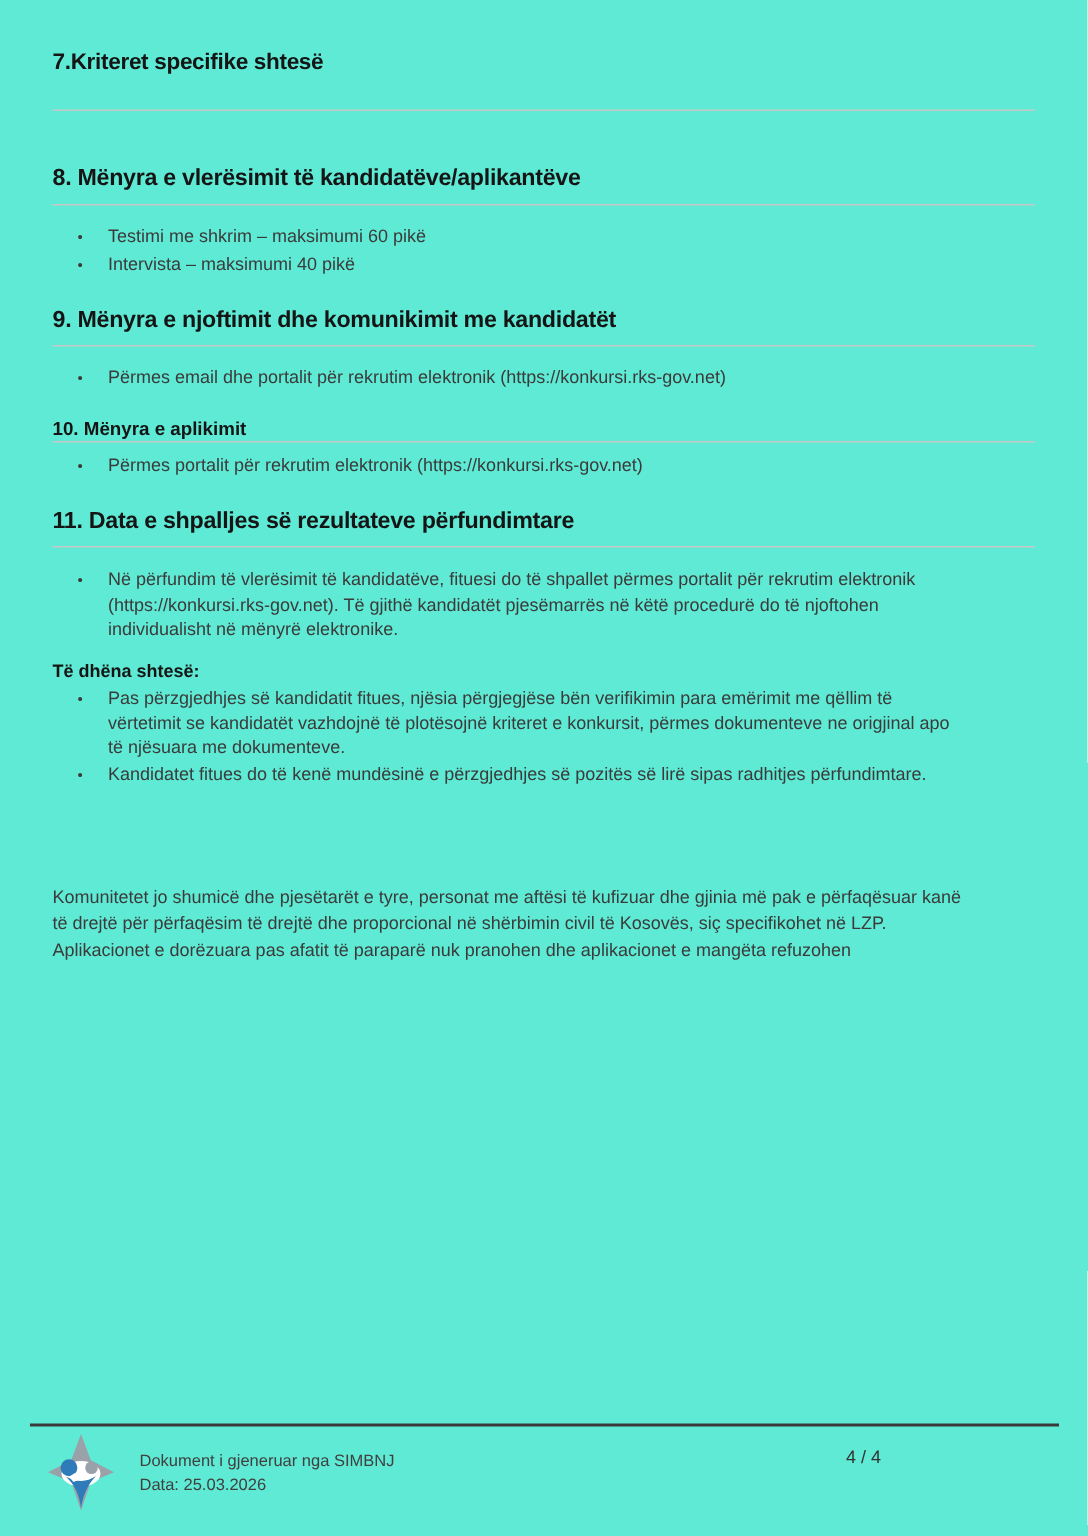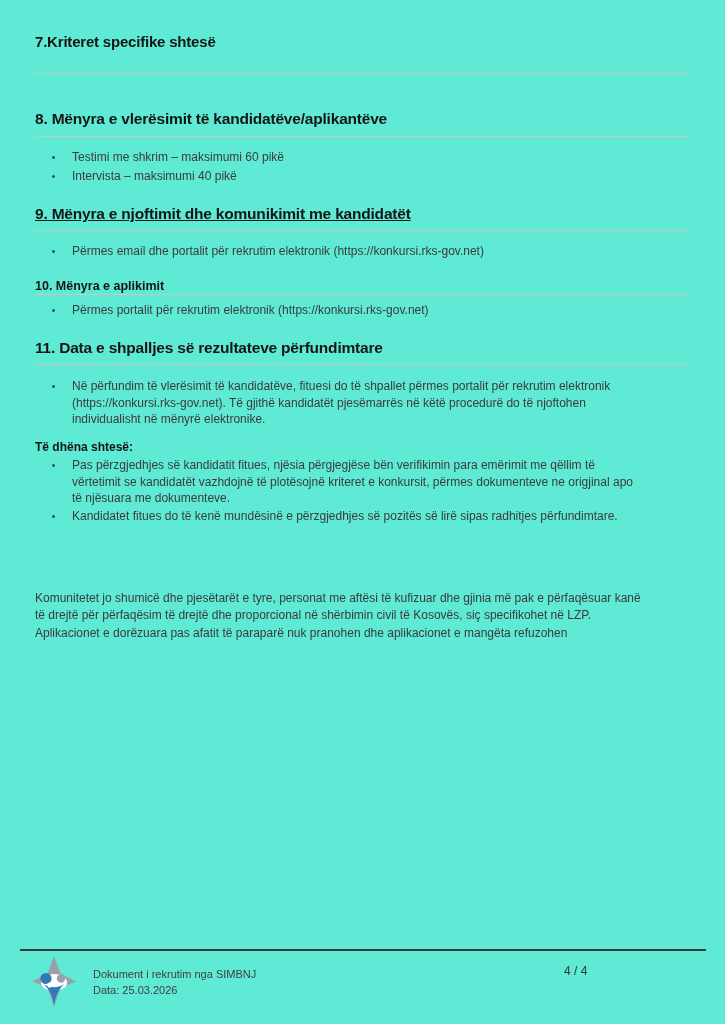--- a/index.html
+++ b/index.html
@@ -75,21 +75,21 @@
   <div class="rule" style="top:136px;"></div>
   <div class="bullet-row" style="top:149px;">
     <span class="dot-col"></span>
     <span class="b-text one-line">Testimi me shkrim – maksimumi 60 pikë</span>
   </div>
   <div class="bullet-row" style="top:168px;">
     <span class="dot-col"></span>
     <span class="b-text one-line">Intervista – maksimumi 40 pikë</span>
   </div>
 
-  <div class="abs h-lg" style="top:205px; left:35px;text-decoration:underline;">9. Mënyra e njoftimit dhe komunikimit me kandidatët</div>
+  <div class="abs h-lg" style="top:205px; left:35px;">9. Mënyra e njoftimit dhe komunikimit me kandidatët</div>
   <div class="rule" style="top:230px;"></div>
   <div class="bullet-row" style="top:243px;">
     <span class="dot-col"></span>
     <span class="b-text one-line">Përmes email dhe portalit për rekrutim elektronik (https://konkursi.rks-gov.net)</span>
   </div>
 
   <div class="abs h-sm" style="top:279px; left:35px;">10. Mënyra e aplikimit</div>
   <div class="rule" style="top:294px;"></div>
   <div class="bullet-row" style="top:302px;">
     <span class="dot-col"></span>
@@ -133,17 +133,17 @@
     <svg width="48" height="52" viewBox="0 0 48 52" xmlns="http://www.w3.org/2000/svg">
       <polygon points="24,0 30.5,17.5 46,25.5 30.5,32 24,51 17.5,32 2,25.5 17.5,17.5" fill="#9ba1a8"></polygon>
       <ellipse cx="24" cy="26.5" rx="13" ry="8.5" fill="#ffffff"></ellipse>
       <circle cx="31" cy="22.5" r="4.2" fill="#9ba1a8"></circle>
       <path d="M34,28 C28,32 22,32.5 14,28.5 C20,34 23,41 24,49.5 C25.5,40 29,33 34,28 Z" fill="#2f7ab9"></path>
       <circle cx="16" cy="22.5" r="5.6" fill="#2f7ab9"></circle>
       <path d="M16,28.5 L20,26 L24,30 L19,32 Z" fill="#ffffff"></path>
     </svg>
   </div>
 
-  <div class="abs footer-txt" style="top:966px; left:93px;">Dokument i rekrutim nga SIMBNJ</div>
+  <div class="abs footer-txt" style="top:966px; left:93px;">Dokument i gjeneruar nga SIMBNJ</div>
   <div class="abs footer-txt" style="top:982px; left:93px;">Data: 25.03.2026</div>
   <div class="abs page-num" style="top:964px; left:564px;">4 / 4</div>
 
 </div>
 
 </body></html>

